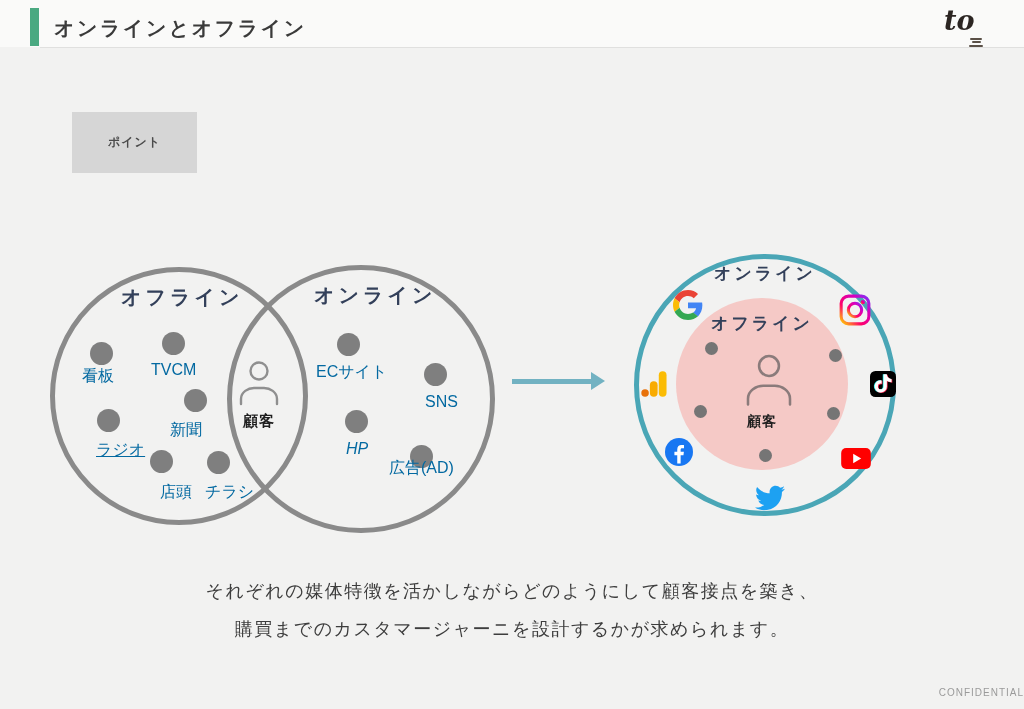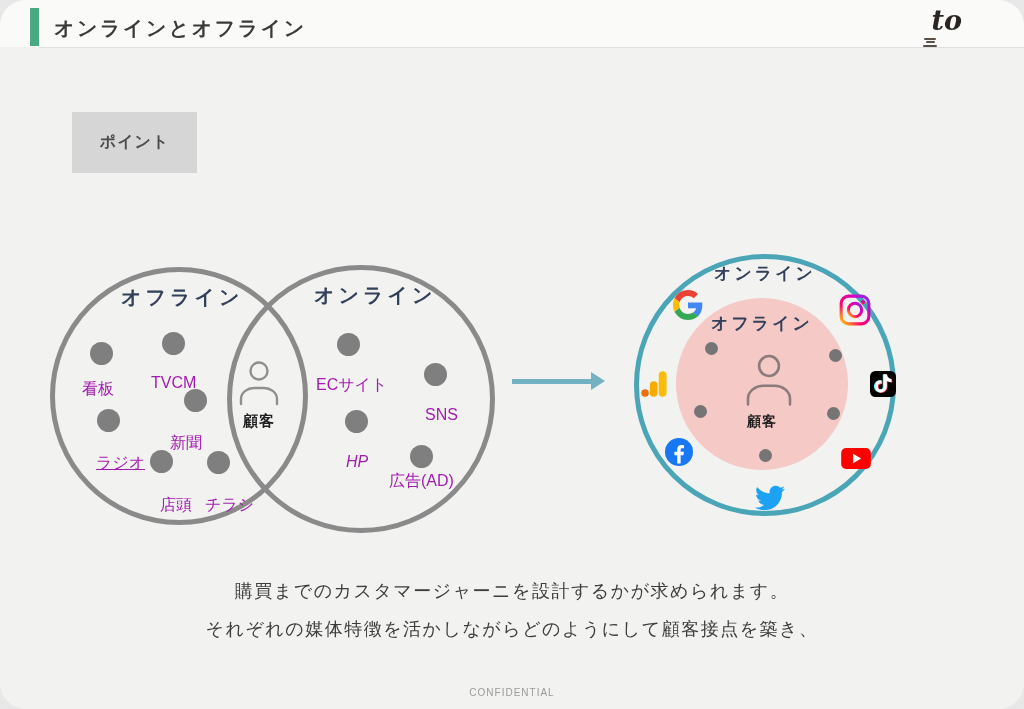--- a/index.html
+++ b/index.html
@@ -1,45 +1,45 @@
 <!DOCTYPE html>
 <html><head>
 <meta charset="utf-8">
 <style>
   * { margin:0; padding:0; box-sizing:border-box; }
   body { background:#e8e8e8; font-family:"Liberation Sans","DejaVu Sans",sans-serif; }
-  .slide { position:relative; width:1024px; height:709px; background:#f2f2f1; overflow:hidden;border-radius:26px; }
+  .slide { position:relative; width:1024px; height:709px; background:#f2f2f1; overflow:hidden; }
 
   
   .header-band { position:absolute; left:0; top:0; width:100%; height:47px; background:#fafaf9; }
   .header-rule { position:absolute; left:40px; right:0; top:47px; height:1px; background:#e0e0df; }
   .accent-bar { position:absolute; left:30px; top:8px; width:9px; height:38px; background:#4aa981; }
   .page-title { position:absolute; left:54px; top:15px; font-size:20px; font-weight:bold;
                 color:#3a3a3a; letter-spacing:2.5px; }
-  .logo { position:absolute; left:898px; top:6px; width:64px; text-align:right; }
+  .logo { position:absolute; left:944px; top:6px; width:64px; text-align:left; }
   .logo-text { font-family:"DejaVu Serif",serif; font-style:italic; font-weight:bold;
                font-size:27px; color:#2b2522; line-height:30px; }
   .tag-bar { height:2px; background:#5a5047; margin:1.5px auto; border-radius:1px; }
 
   
   .point-label-box { position:absolute; left:72px; top:112px; width:125px; height:61px;
                      background:#d6d6d6; display:flex; align-items:center; justify-content:center;
-                     font-size:16px; font-weight:bold; color:#4b4b4b; letter-spacing:1px; }
+                     font-size:12px; font-weight:bold; color:#4b4b4b; letter-spacing:1px; }
   .point-band { position:absolute; left:197px; top:112px; width:763px; height:61px; background:#ffffff;
                 display:flex; align-items:center; justify-content:center; }
   .point-message { font-size:23px; font-weight:bold; color:#f5696a; letter-spacing:1px; white-space:nowrap; }
 
   
   .circle { position:absolute; border-radius:50%; border:5px solid #8a8a8a; }
   .c-offline { left:50px; top:267px; width:258px; height:258px; }
   .c-online  { left:227px; top:265px; width:268px; height:268px; }
   .venn-title { position:absolute; font-size:20px; font-weight:bold; color:#33405a;
                 letter-spacing:4px; white-space:nowrap; }
   .dot { position:absolute; width:23px; height:23px; border-radius:50%; background:#7f7f7f; }
-  .vlabel { position:absolute; font-size:16px; color:#a21caf; white-space:nowrap;margin-top:13px; }
+  .vlabel { position:absolute; font-size:16px; color:#0369a1; white-space:nowrap; }
   .person-svg { position:absolute; }
   .overlap-label { position:absolute; left:234px; top:412px; width:50px; text-align:center;
                    font-size:15px; font-weight:bold; color:#1f1f1f; letter-spacing:1px; }
 
   
   .arrow { position:absolute; left:512px; top:379px; width:80px; height:5px; background:#72b2c2; }
   .arrow::after { content:""; position:absolute; right:-13px; top:-7px; width:0; height:0;
                   border-left:14px solid #72b2c2; border-top:9px solid transparent;
                   border-bottom:9px solid transparent; }
 
@@ -53,21 +53,21 @@
   .inner-label { position:absolute; left:676px; top:312px; width:172px; text-align:center;
                  font-size:17px; font-weight:bold; color:#33405a; letter-spacing:3px; }
   .center-label { position:absolute; left:676px; top:413px; width:172px; text-align:center;
                   font-size:14px; font-weight:bold; color:#1f1f1f; letter-spacing:1px; }
   .dot-sm { position:absolute; width:13px; height:13px; border-radius:50%; background:#757575; }
   .brand-icon { position:absolute; }
 
   
   .note { position:absolute; left:0; right:0; top:572px; text-align:center;
           font-size:18px; color:#3d3d3d; letter-spacing:1.5px; line-height:38px; }
-  .confidential { position:absolute; left:0; right:0; top:687px; text-align:center;
+  .confidential { position:absolute; left:0; right:0; top:687px; text-align:right;
                   font-size:10px; color:#9a9a9a; letter-spacing:1px; }
 </style>
 </head>
 <body>
 
 <div class="slide">
 
   <div class="header-band"></div>
   <div class="header-rule"></div>
   <div class="accent-bar"></div>
@@ -175,19 +175,19 @@
   <svg class="brand-icon" style="left:841px; top:448px;" width="30" height="21" viewBox="0 0 24 17">
     <rect width="24" height="17" rx="4" fill="#FF0000"></rect>
     <path fill="#ffffff" d="M9.7 4.7l6.5 3.8-6.5 3.8z"></path>
   </svg>
 
   <svg class="brand-icon" style="left:755px; top:483px;" width="30" height="30" viewBox="0 0 24 24">
     <path fill="#1DA1F2" d="M23.954 4.569c-.885.389-1.83.654-2.825.775 1.014-.611 1.794-1.574 2.163-2.723-.951.555-2.005.959-3.127 1.184-.896-.959-2.173-1.559-3.591-1.559-2.717 0-4.92 2.203-4.92 4.917 0 .39.045.765.127 1.124C7.691 8.094 4.066 6.13 1.64 3.161c-.427.722-.666 1.561-.666 2.475 0 1.71.87 3.213 2.188 4.096-.807-.026-1.566-.248-2.228-.616v.061c0 2.385 1.693 4.374 3.946 4.827-.413.111-.849.171-1.296.171-.314 0-.615-.03-.916-.086.631 1.953 2.445 3.377 4.604 3.417-1.68 1.319-3.809 2.105-6.102 2.105-.39 0-.779-.023-1.17-.067 2.189 1.394 4.768 2.209 7.557 2.209 9.054 0 13.999-7.496 13.999-13.986 0-.209 0-.42-.015-.63.961-.689 1.8-1.56 2.46-2.548z"></path>
   </svg>
 
   <div class="note">
+    <div>それぞれの媒体特徴を活かしながらどのようにして顧客接点を築き、</div>
     <div>購買までのカスタマージャーニを設計するかが求められます。</div>
-    <div>それぞれの媒体特徴を活かしながらどのようにして顧客接点を築き、</div>
   </div>
 
   <div class="confidential">CONFIDENTIAL</div>
 
 </div>
 
 </body></html>

